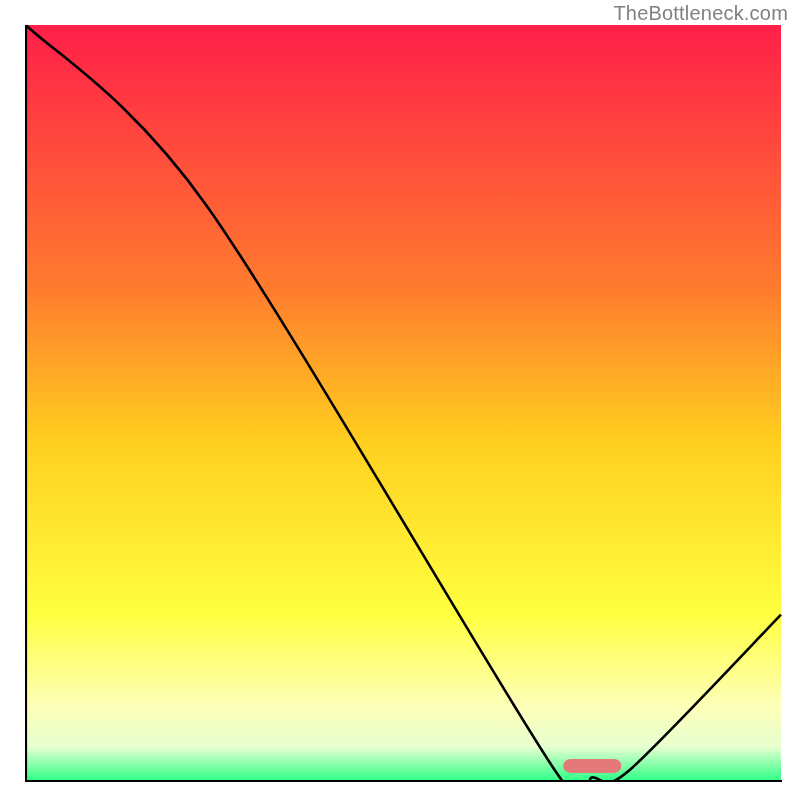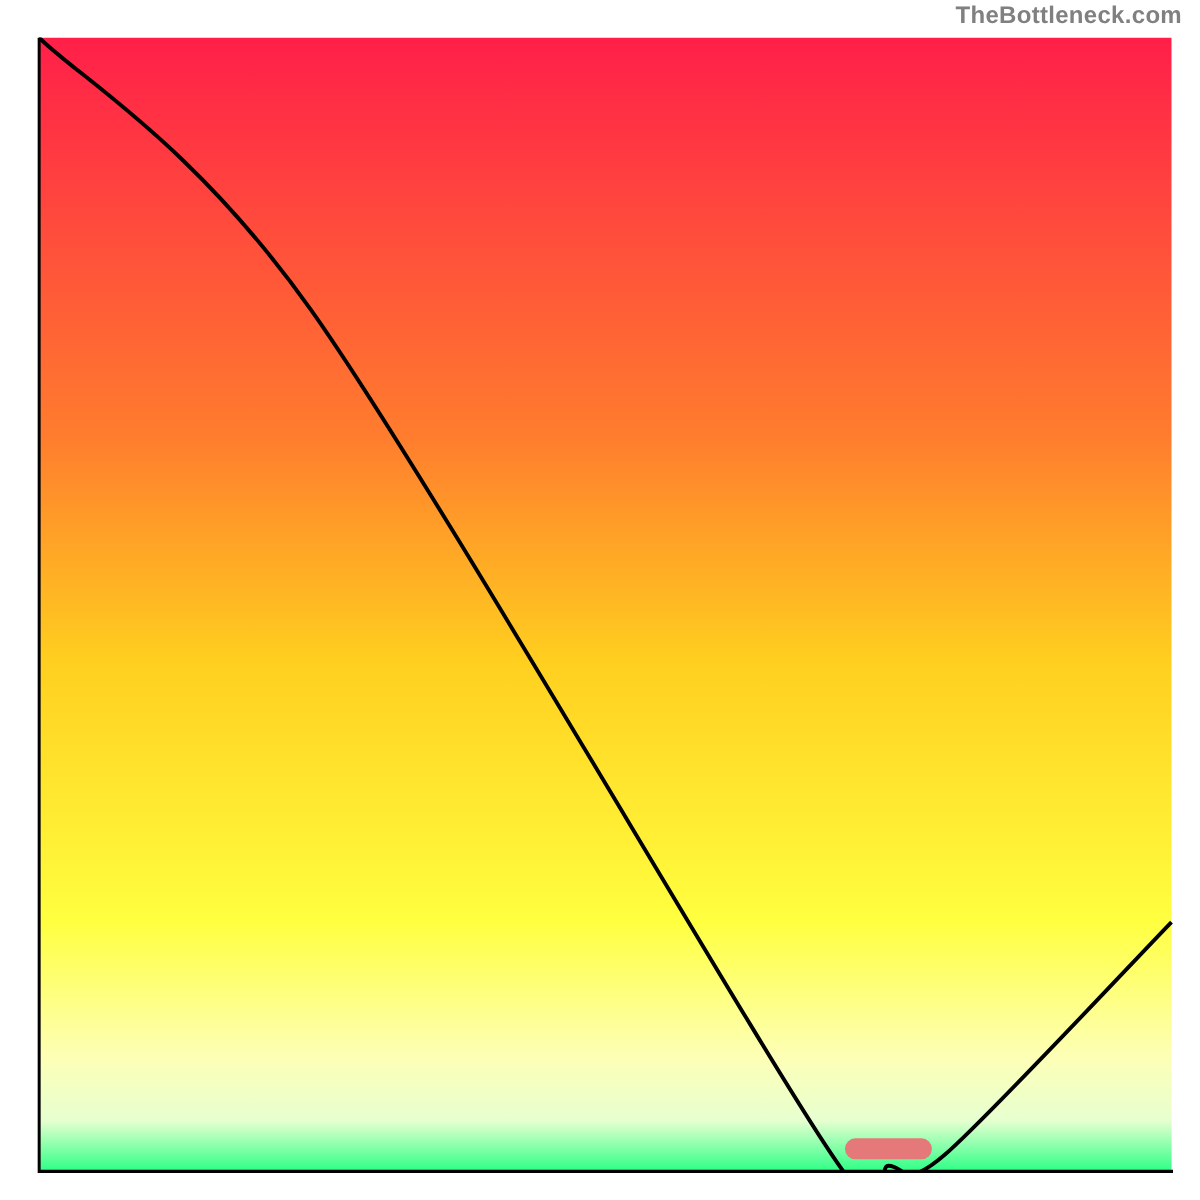--- a/index.html
+++ b/index.html
@@ -7,22 +7,22 @@
   .frame {
     position: relative;
     width: 800px;
     height: 800px;
   }
   .watermark {
     position: absolute;
     top: 2px;
     right: 12px;
     font-family: Arial, Helvetica, sans-serif;
-    font-size: 16px;
-    font-weight: 700;
+    font-size: 20px;
+    font-weight: 400;
     color: #808080;
     letter-spacing: 0.2px;
   }
   svg.plot {
     position: absolute;
     left: 25px;
     top: 25px;
     width: 757px;
     height: 757px;
   }

